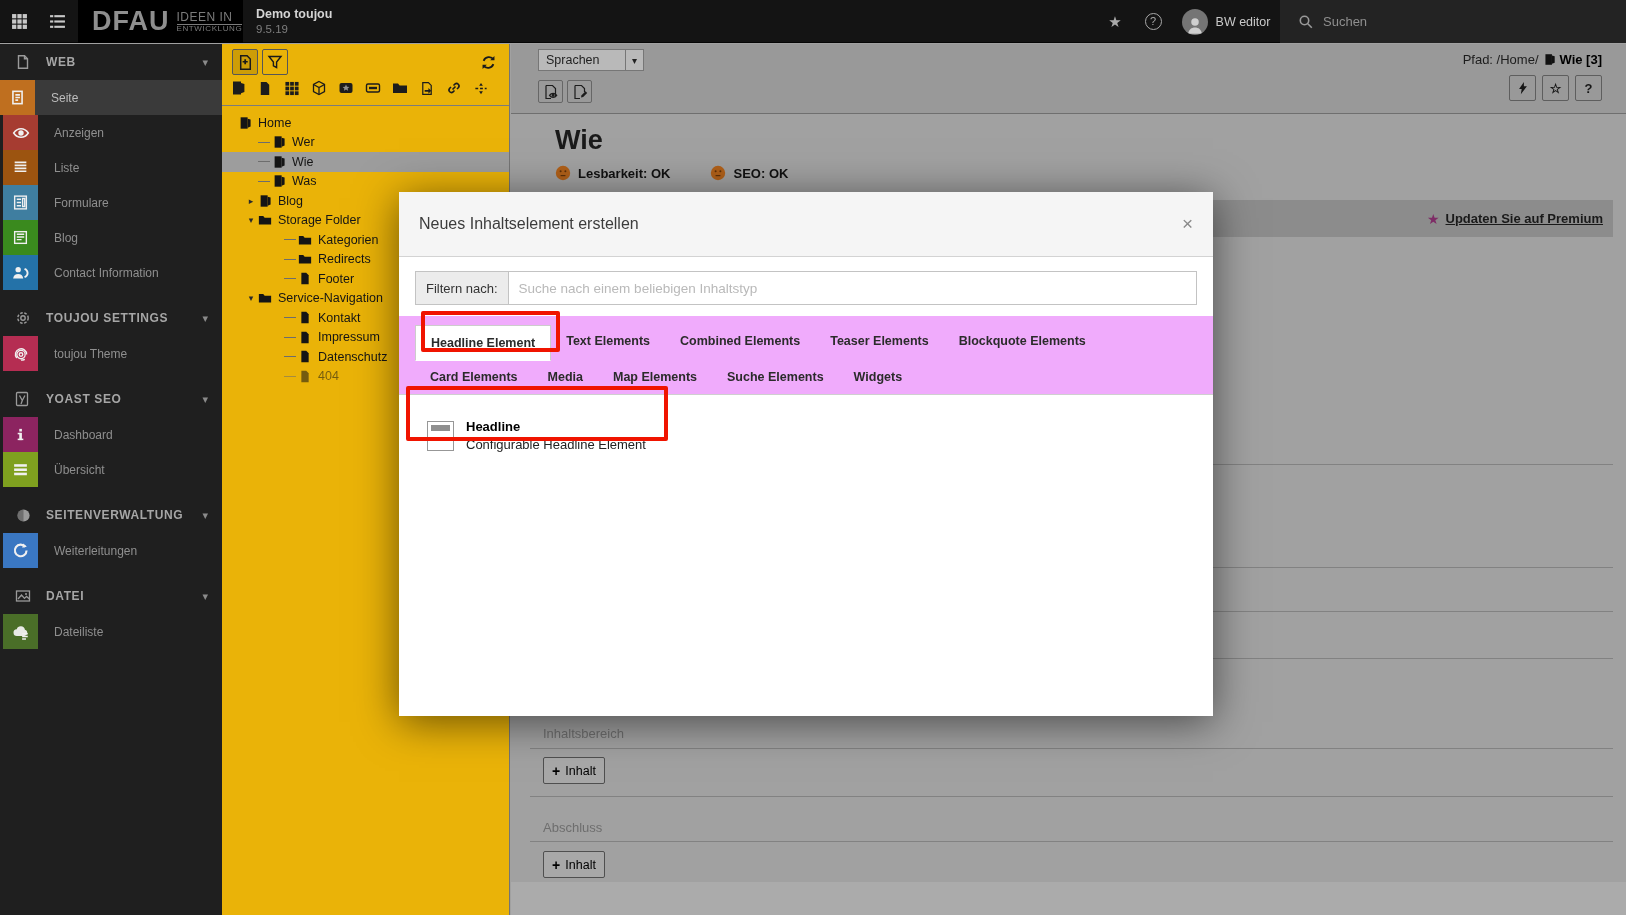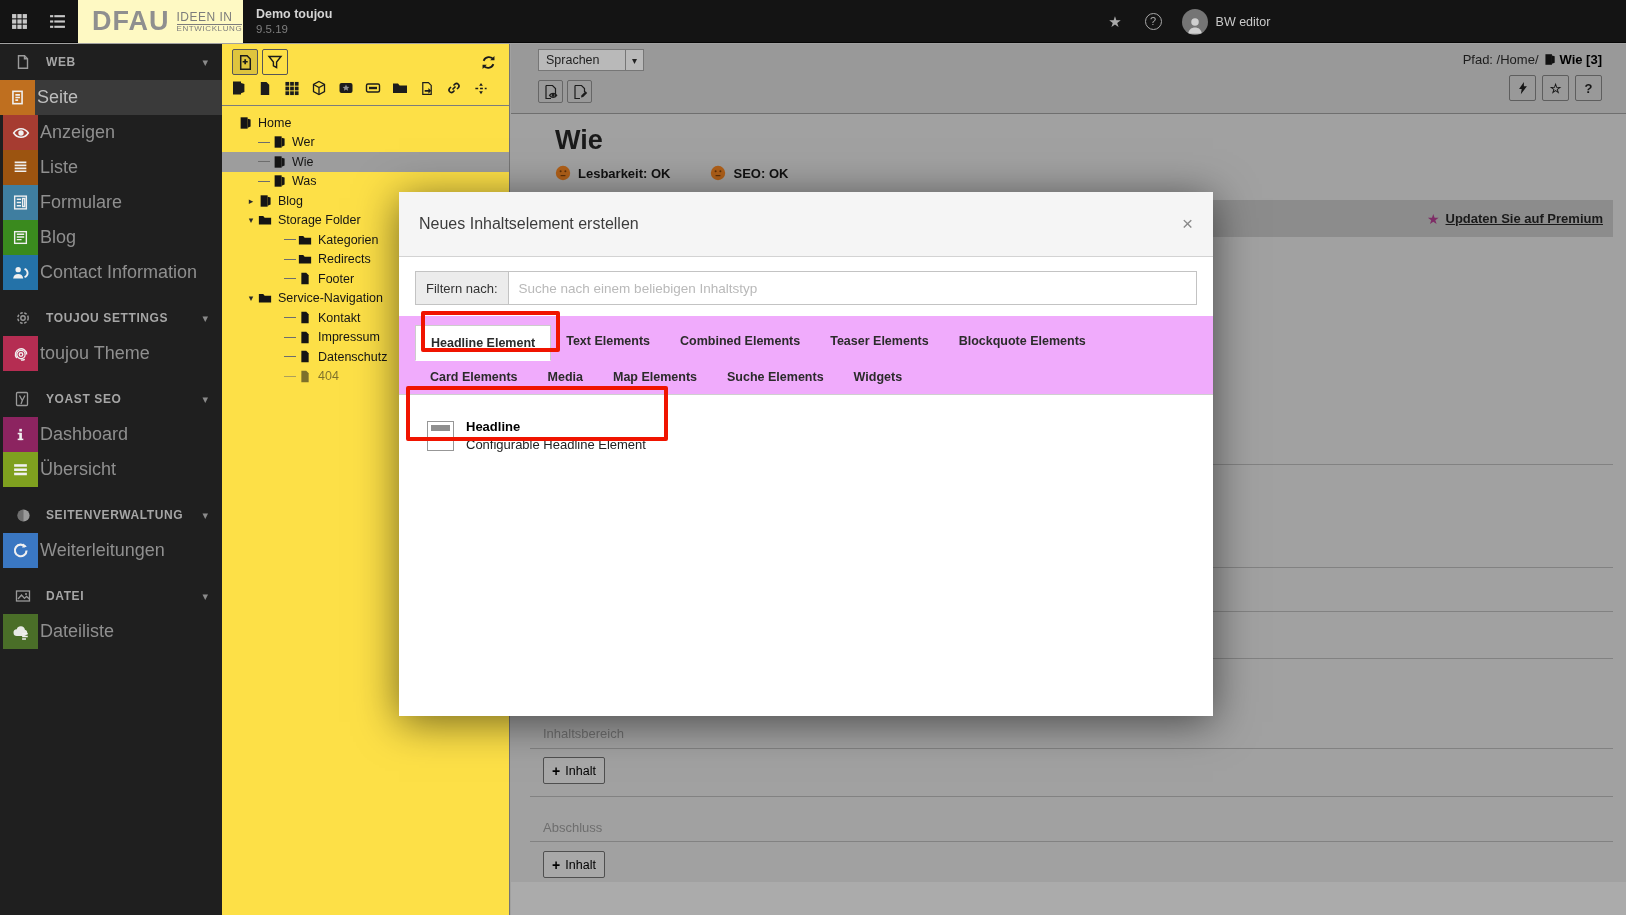--- a/index.html
+++ b/index.html
@@ -5,21 +5,21 @@
   * { margin:0; padding:0; box-sizing:border-box; }
   html,body { width:1626px; height:915px; overflow:hidden;
     font-family:"Liberation Sans", sans-serif; background:#a1a1a1; }
 
   
   #topbar { position:absolute; left:0; top:0; width:1626px; height:43px;
     background:#141414; color:#c8c8c8; z-index:5; border-bottom:1px solid #060606;}
   .tb-btn { position:absolute; top:0; height:43px; display:flex; align-items:center; justify-content:center; }
   #tb-grid { left:0; width:38px; }
   #tb-list { left:38px; width:38px; }
-  #tb-logo { position:absolute; left:78px; top:0; width:165px; height:43px; background:#fef9c3;
+  #tb-logo { position:absolute; left:78px; top:0; width:165px; height:43px; background:#000000;
     display:flex; align-items:center; padding-left:14px; }
   .logo-main { font-size:27px; font-weight:bold; color:#8f8f8f; letter-spacing:1px; }
   .logo-sub { margin-left:7px; color:#7c7c7c; line-height:1; }
   .logo-sub .l1 { font-size:12px; letter-spacing:.5px; border-bottom:1px solid #7c7c7c; padding-bottom:1px;}
   .logo-sub .l2 { font-size:8px; letter-spacing:.6px; }
   #tb-site { position:absolute; left:256px; top:7px; }
   #tb-site .sn { font-size:12.5px; font-weight:bold; color:#d4d4d4; }
   #tb-site .vv { font-size:11.5px; color:#7f7f7f; margin-top:2px; }
   #tb-star { left:1098px; width:34px; font-size:15px; color:#a9a9a9; }
   #tb-help { left:1136px; width:34px; }
@@ -38,26 +38,26 @@
   
   #sidebar { position:absolute; left:0; top:44px; width:222px; height:871px; background:#1f1f1f; z-index:4;}
   .sb-head { height:36px; display:flex; align-items:center; padding-left:10px; color:#a6a6a6; }
   .sb-head .hico { width:26px; display:flex; justify-content:center; }
   .sb-head .hlabel { font-size:12px; font-weight:bold; letter-spacing:.6px; margin-left:10px; flex:1; }
   .sb-head .chev { margin-right:14px; font-size:11px; color:#8b8b8b; }
   .sb-item { height:35px; display:flex; align-items:center; color:#8f8f8f; cursor:pointer; }
   .sb-item.active { background:#3a3a3a; color:#bdbdbd; }
   .tile { width:35px; height:35px; margin-left:3px; display:flex; align-items:center; justify-content:center; flex:0 0 35px;}
   .sb-item.active .tile { margin-left:0; }
-  .sb-item .ilabel { font-size:18px; margin-left:2px; white-space:nowrap; }
+  .sb-item .ilabel { font-size:12px; margin-left:16px; white-space:nowrap; }
   .sb-gap { height:10px; }
 
   
   #treepanel { position:absolute; left:222px; top:44px; width:288px; height:871px;
-    background:#fde047; border-right:1px solid #747474; z-index:3;}
+    background:#eab308; border-right:1px solid #747474; z-index:3;}
   .tree-toolbar { position:relative; height:62px; border-bottom:1px solid #7c7c7c; }
   .tt-btn { position:absolute; top:5px; width:26px; height:26px; border:1px solid #565656; border-radius:2px;
     display:flex; align-items:center; justify-content:center; color:#1a1a1a; }
   .tt-btn.pressed { background:rgba(0,0,0,0.12); }
   .tticons { position:absolute; left:8px; top:36px; display:flex; gap:11px; align-items:center; color:#1c1c1c;}
   .tticons svg { flex:0 0 16px; }
   #tree { padding-top:7px; }
   .trow { height:19.5px; display:flex; align-items:center; font-size:12.5px; color:#151515; position:relative; }
   .trow.sel { background:#9d9d9d; }
   .trow .tlabel { margin-left:6px; white-space:nowrap; }
@@ -389,20 +389,26 @@
       <div class="help-circle">?</div>
     </div>
   <div class="tb-btn" id="tb-user">
     <div class="avatar">
         <svg width="20" height="20" color="#cfcfcf">
           <use href="#sym-person"></use>
         </svg>
       </div>
     <span class="uname">BW editor</span>
   </div>
+  <div id="tb-search">
+    <svg width="16" height="16" color="#9a9a9a">
+        <use href="#sym-search"></use>
+      </svg>
+    <input placeholder="Suchen" style="">
+  </div>
 </div>
 
 <div id="sidebar">
   <div class="sb-head">
     <span class="hico">
         <svg width="16" height="16" color="#9a9a9a">
           <use href="#sym-pageoutline"></use>
         </svg>
       </span>
     <span class="hlabel">WEB</span>

